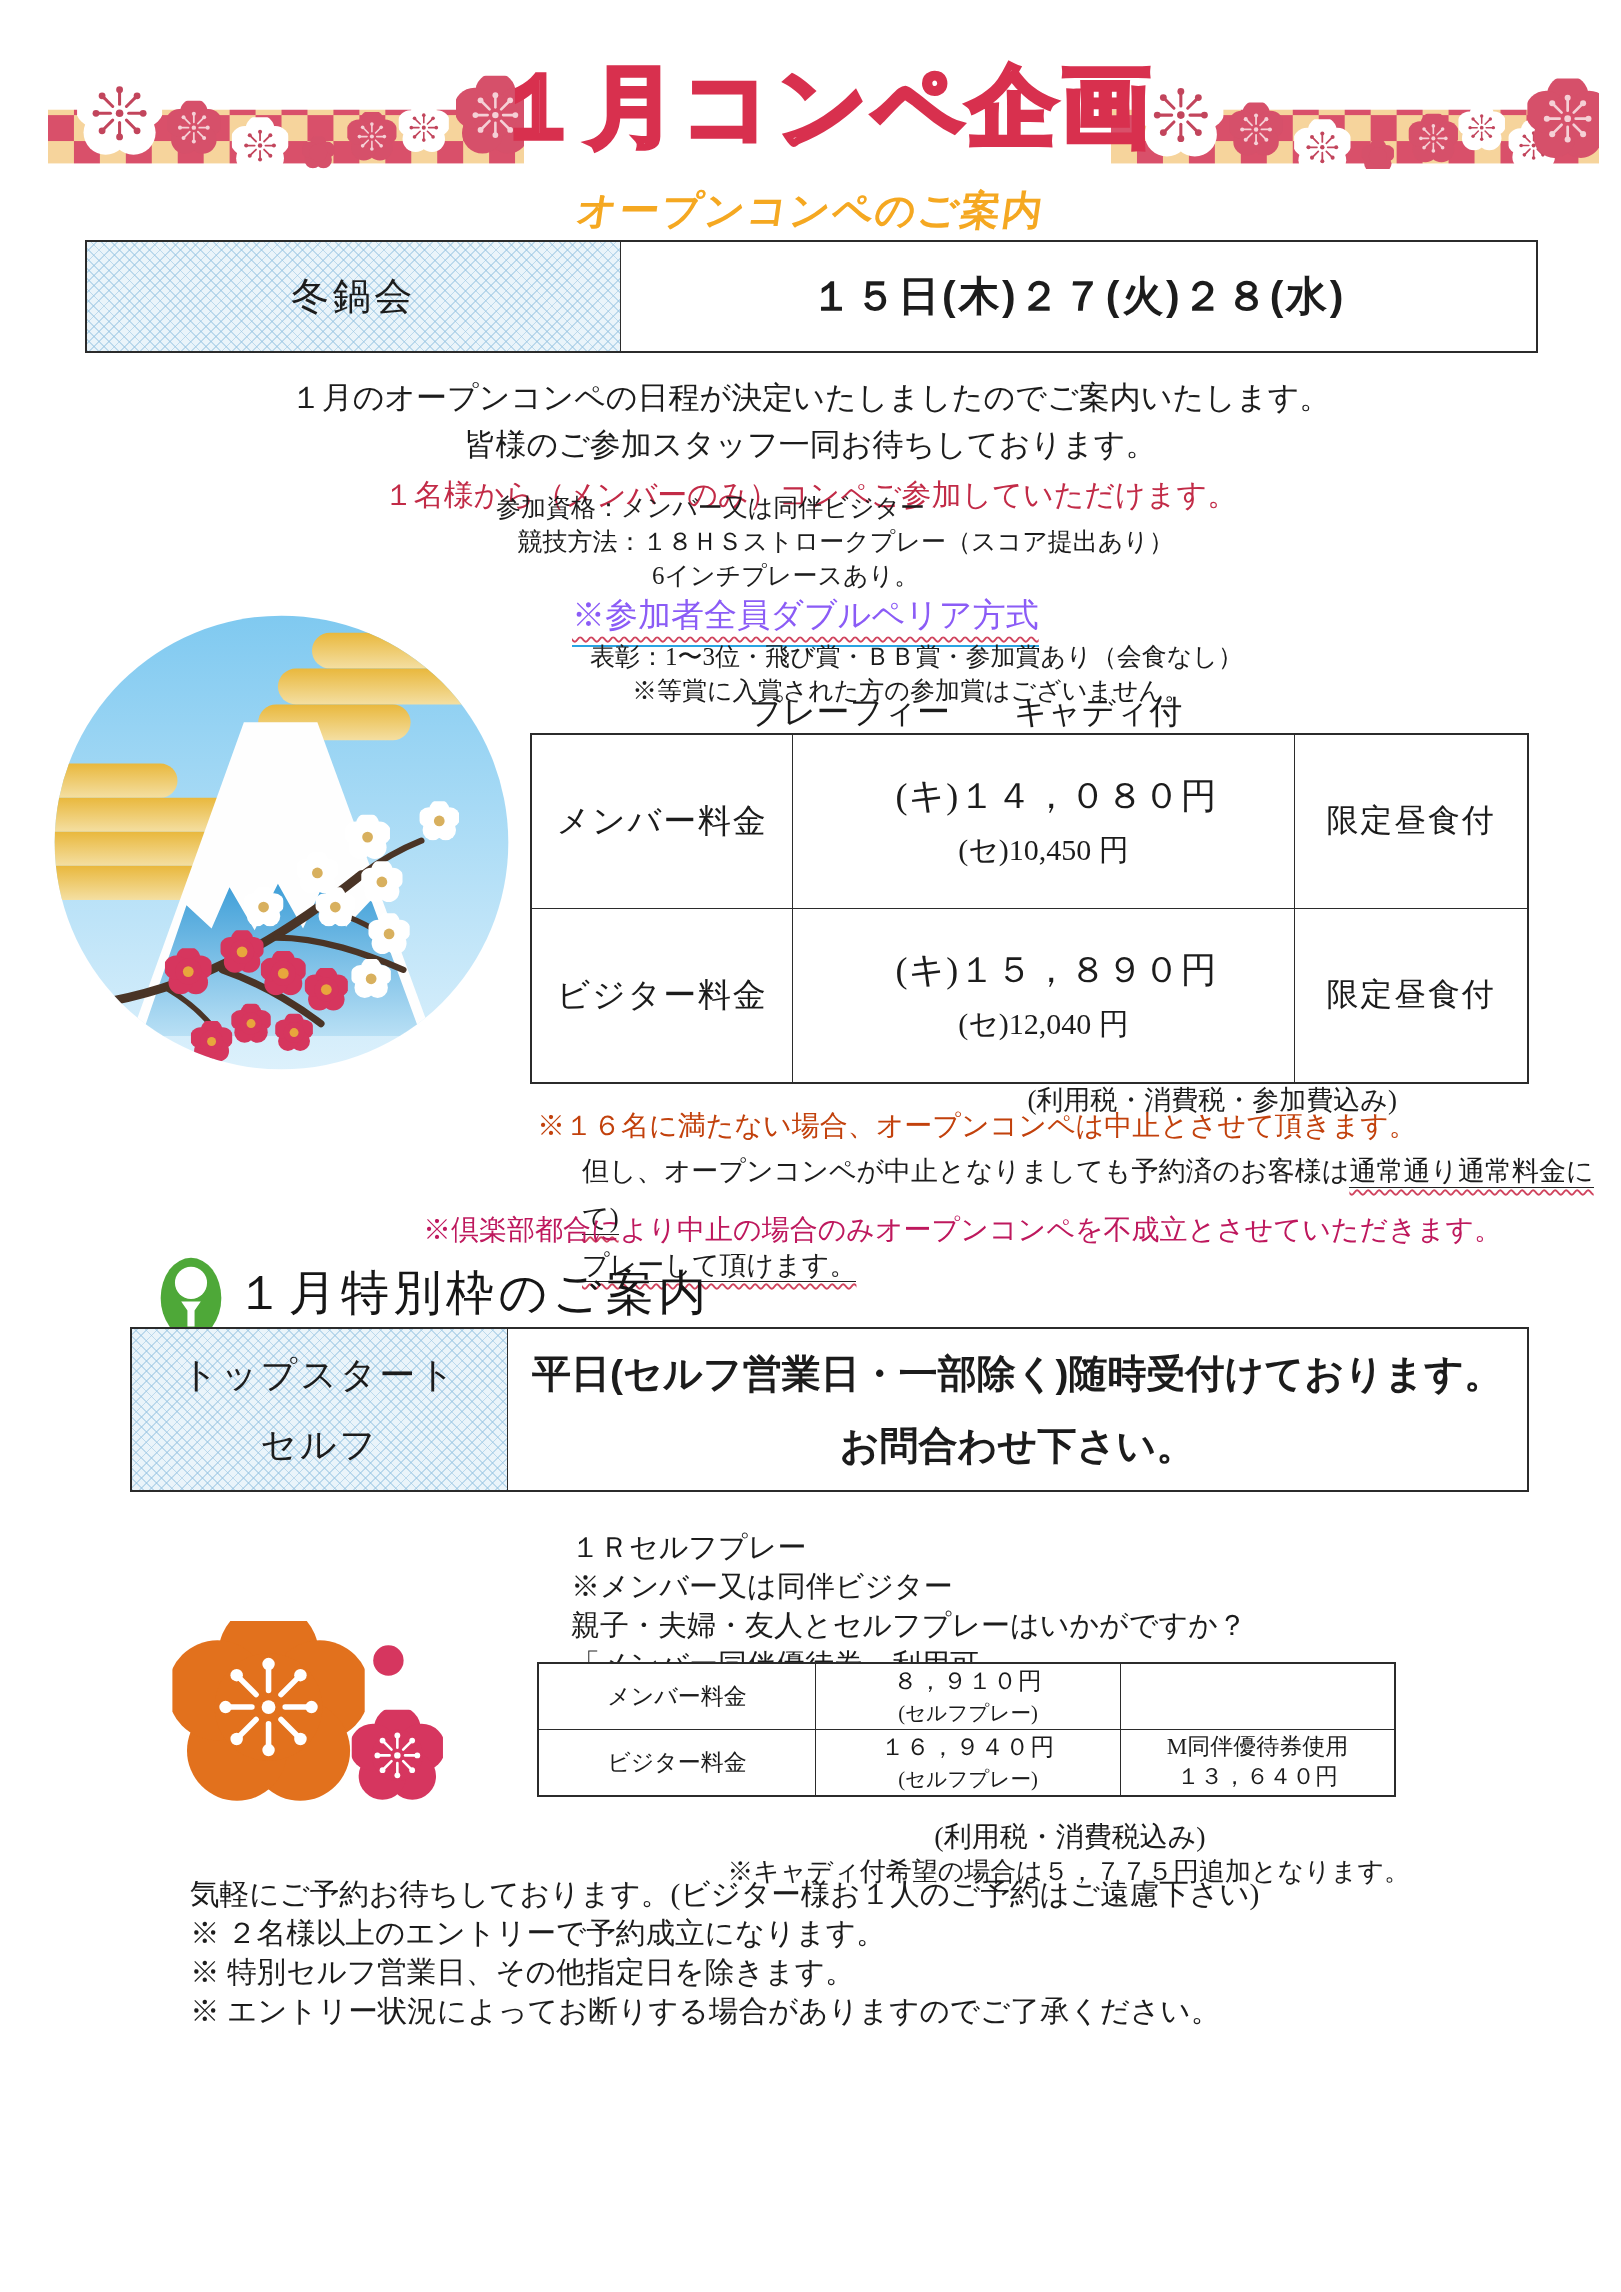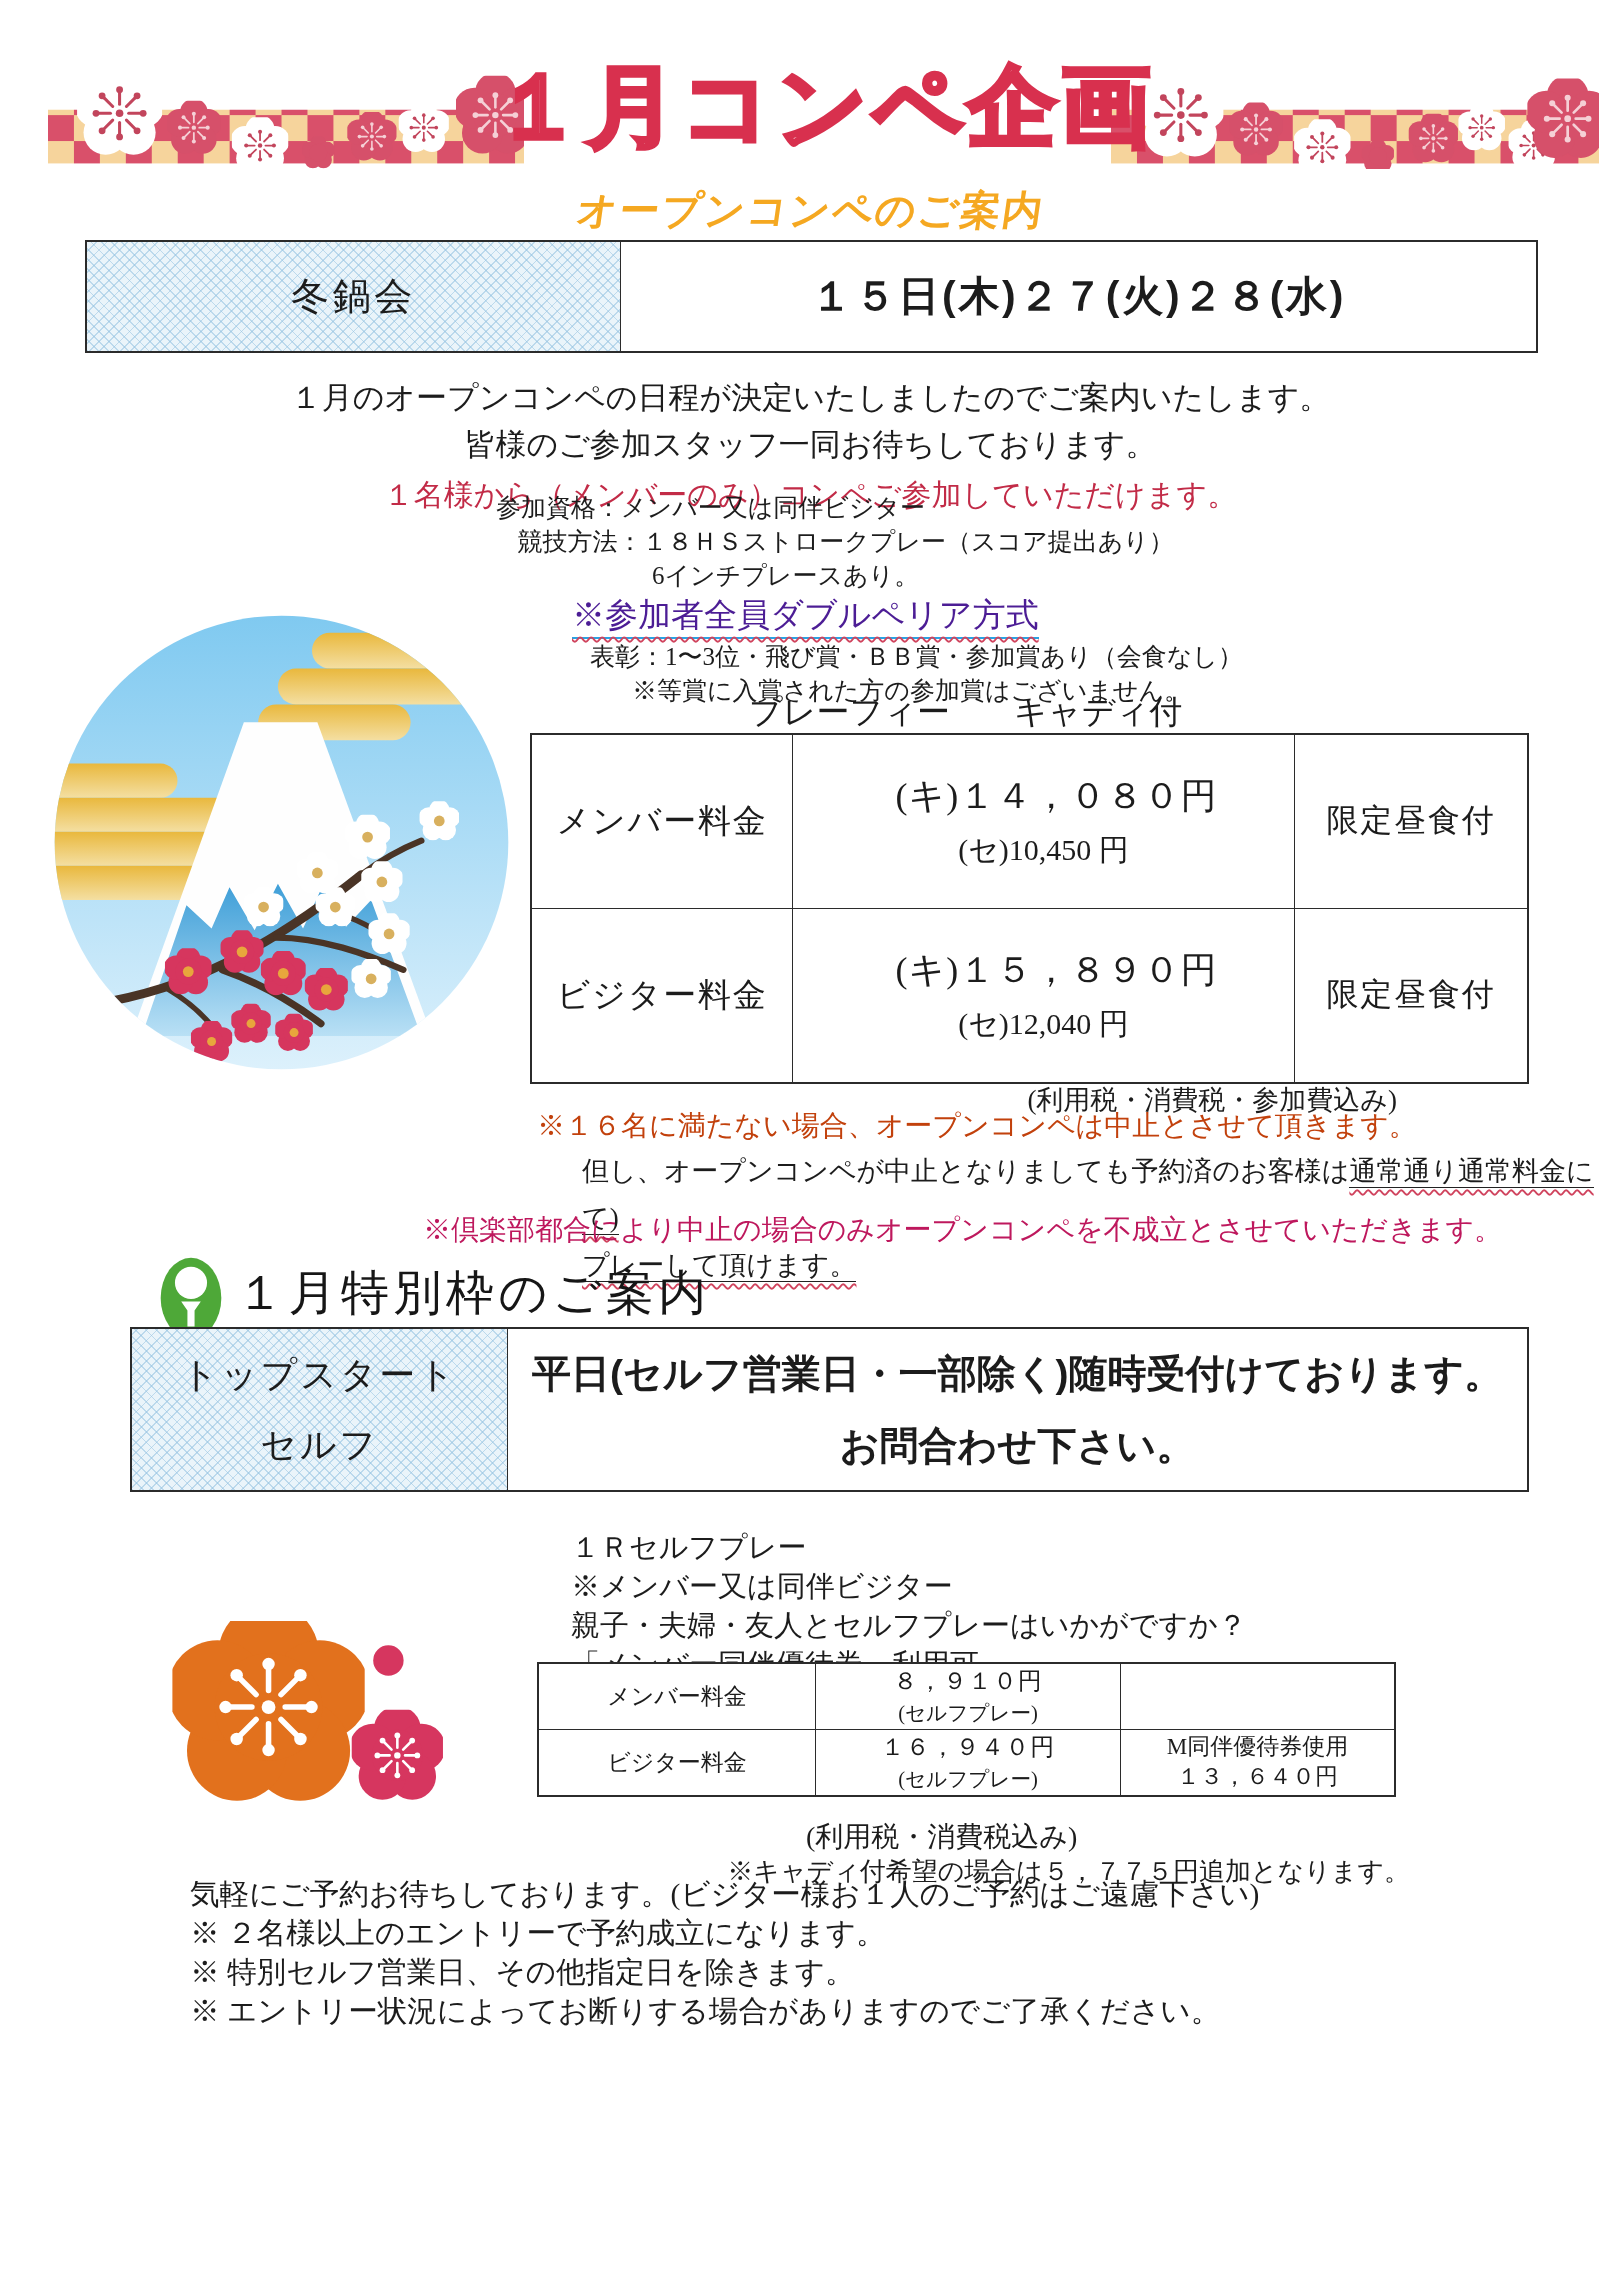--- a/index.html
+++ b/index.html
@@ -38,21 +38,21 @@
   
   .intro{position:absolute;left:0;right:0;top:374px;text-align:center;}
   .intro .l{font-size:31px;line-height:47px;}
   .intro .red{color:#c22b47;font-size:30px;margin-top:7.2px;}
 
   
   .conds{position:absolute;left:496px;top:491px;font-size:25px;}
   .conds .c{line-height:34px;white-space:nowrap;}
   .peria-wrap{display:inline-block;margin:5.4px 0 7.2px 76px;font-size:33px;
      text-decoration:underline wavy #d0445e;text-decoration-thickness:1.8px;text-underline-offset:9.9px;}
-  .peria-inner{color:#4c1d95;border-bottom:2.7px solid #29a3e3;padding-bottom:4px;}
+  .peria-inner{color:#8b5cf6;border-bottom:2.7px solid #29a3e3;padding-bottom:12px;}
 
   .fee-heading{position:absolute;left:749px;top:690px;font-size:33px;display:flex;gap:64px;white-space:nowrap;}
 
   
   .fuji{position:absolute;left:52px;top:613px;width:459px;height:459px;}
   .plum-illu{position:absolute;left:163px;top:1621px;width:322px;height:199px;}
   .golf-icon{position:absolute;left:158px;top:1256px;width:66px;height:84px;}
 
   
   .tbl2{left:530px;top:733px;width:995px;height:347px;
@@ -77,21 +77,21 @@
 
   .self-notes{position:absolute;left:571px;top:1528px;font-size:29px;line-height:39px;}
 
   .tbl4{left:537px;top:1662px;width:855px;height:131px;
         grid-template-columns:277px 305px 1fr;grid-auto-rows:1fr;}
   .tbl4 .lbl{font-size:23px;}
   .tbl4 .p-main{font-size:24px;letter-spacing:0.9px;}
   .tbl4 .p-sub{font-size:20.6px;margin-top:1.8px;}
   .tbl4 .nt{font-size:23px;line-height:30px;}
 
-  .tax2{position:absolute;left:806px;top:1818px;width:528px;text-align:left;font-size:28px;}
+  .tax2{position:absolute;left:806px;top:1818px;width:528px;text-align:center;font-size:28px;}
   .caddy{position:absolute;left:537px;top:1854px;width:873px;text-align:right;font-size:26px;}
   .res-notes{position:absolute;left:190px;top:1875px;font-size:29.6px;line-height:39px;}
 
   
   .footer{position:absolute;left:0;right:0;top:2049px;text-align:center;color:#b13054;}
   .footer .f1{font-size:33px;line-height:41px;}
   .footer .f2{font-size:31px;line-height:39px;}
 </style>
 </head>
 <body>

